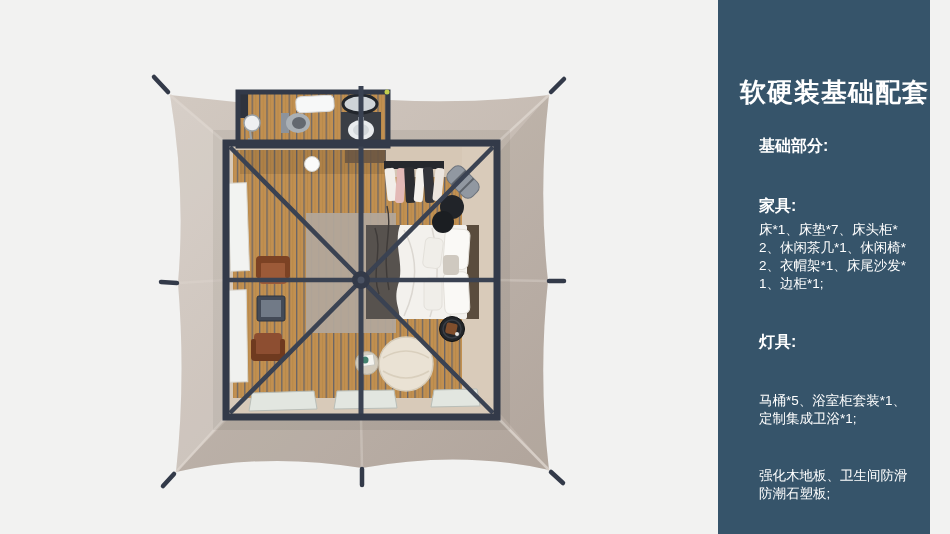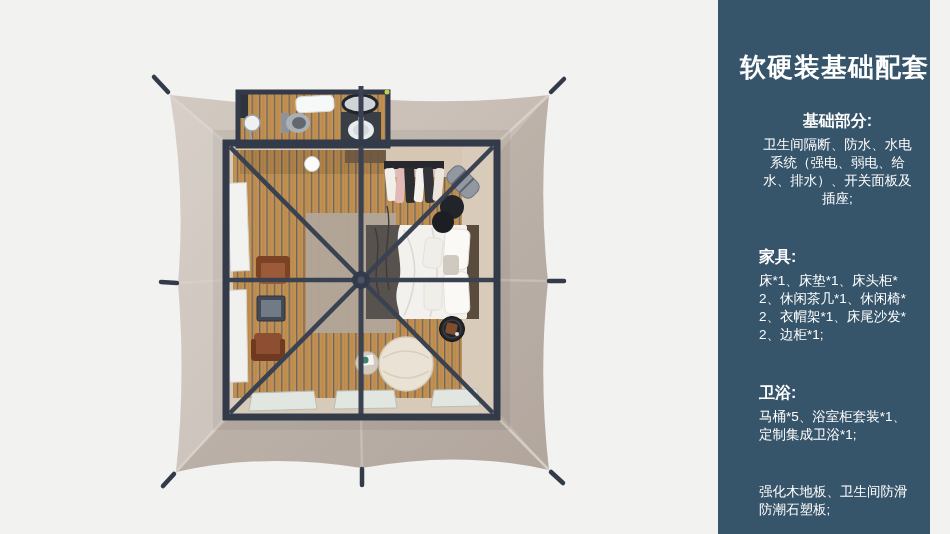--- a/index.html
+++ b/index.html
@@ -6,28 +6,28 @@
   .page{
     position:relative;width:950px;height:534px;overflow:hidden;
     background:var(--page-bg,#f2f2f1);
     font-family:"Liberation Sans","DejaVu Sans",sans-serif;
   }
   .stage{position:absolute;left:0;top:0;width:718px;height:534px;}
   .sidebar{
     position:absolute;left:718px;top:0;width:212px;height:534px;
     background:var(--sidebar-bg,#36546a);
     color:var(--sidebar-text,#ffffff);
-    box-sizing:border-box;padding:50px 14px 0 41px;
+    box-sizing:border-box;padding:75px 14px 0 41px;
   }
   .sidebar-title{
     font-size:26px;font-weight:bold;letter-spacing:1px;
     margin:0 0 0 -19px;white-space:nowrap;
   }
   .section{margin-top:39px;}
-  .section.first{margin-top:26px;text-align:center;}
+  .section.first{margin-top:26px;}
   .section-title{font-size:16px;font-weight:bold;margin:0 0 4px 0;}
   .section-body{font-size:13.5px;line-height:18px;margin:0;word-break:break-all;}
 </style>
 </head>
 <body>
 
 <div class="page">
 
   <div class="stage">
     <svg width="718" height="534" viewBox="0 0 718 534">
@@ -202,33 +202,32 @@
         <circle cx="387" cy="92" r="2.5" fill="#c3cf4e"></circle>
       </g>
     </svg>
   </div>
 
   <aside class="sidebar">
     <h1 class="sidebar-title">软硬装基础配套</h1>
 
     <div class="section first">
       <h2 class="section-title">基础部分:</h2>
-      <p class="section-body">卫生间隔断、防水、水电系统（强电、弱电、给水、排水）、开关面板及插座;</p>
     </div>
 
     <div class="section">
       <h2 class="section-title">家具:</h2>
-      <p class="section-body">床*1、床垫*1、床头柜*2、休闲茶几*1、休闲椅*2、衣帽架*1、床尾沙发*2、边柜*1;</p>
-    </div>
-
-    <div class="section">
-    </div>
-
-    <div class="section">
-      <h2 class="section-title">卫浴:</h2>
+      <p class="section-body">床*1、床垫*7、床头柜*2、休闲茶几*1、休闲椅*2、衣帽架*1、床尾沙发*1、边柜*1;</p>
+    </div>
+
+    <div class="section">
+      <h2 class="section-title">灯具:</h2>
+    </div>
+
+    <div class="section">
       <p class="section-body">马桶*5、浴室柜套装*1、定制集成卫浴*1;</p>
     </div>
 
     <div class="section">
       <p class="section-body">强化木地板、卫生间防滑防潮石塑板;</p>
     </div>
   </aside>
 
 </div>
 

